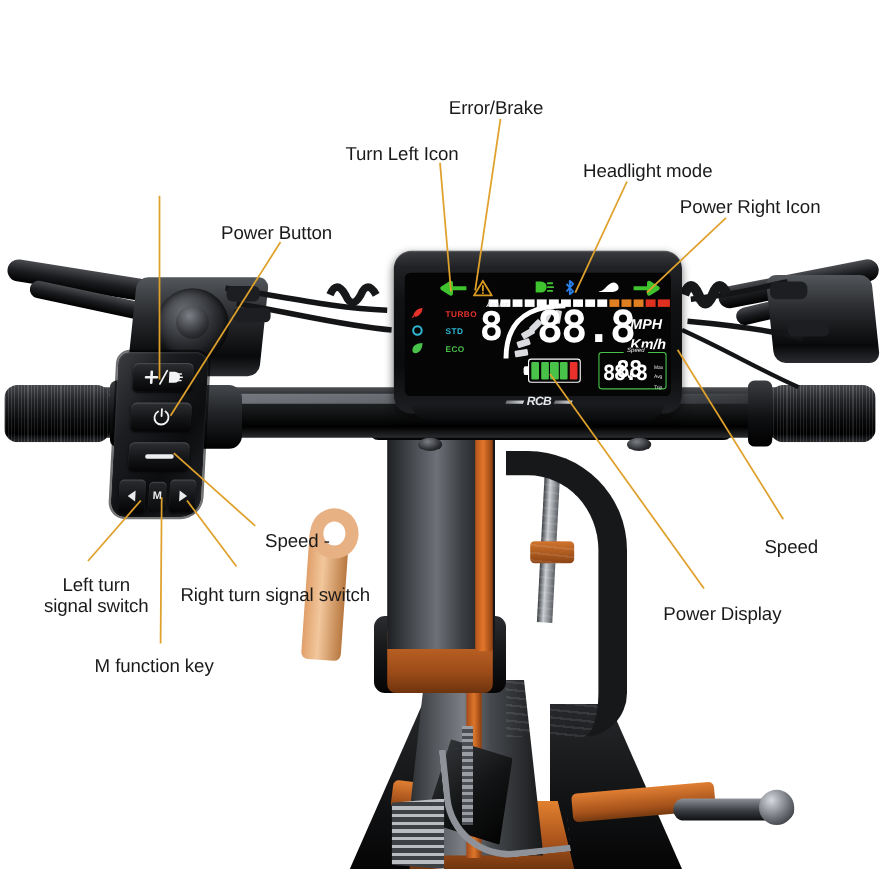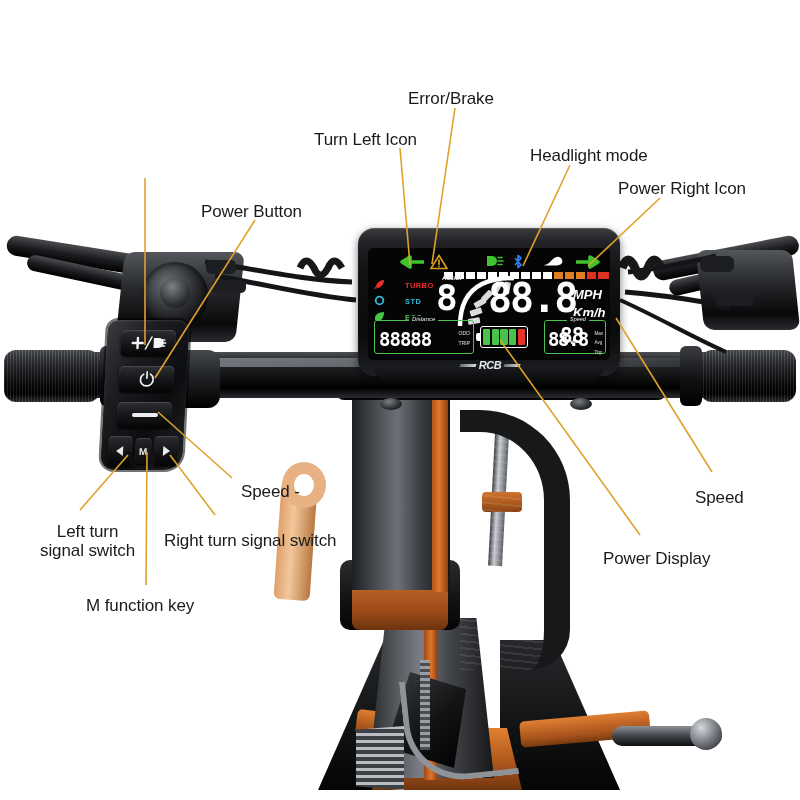--- a/index.html
+++ b/index.html
@@ -505,28 +505,20 @@
         <span class="assist-lbl">Assist</span>
         <span class="assist-digit">8</span>
       </div>
 
       <span class="speed-big">88.8</span>
       <div class="speed-units">
         <div>MPH</div>
         <div>Km/h</div>
       </div>
 
-      <div class="dist-box">
-        <span class="dist-lbl">Distance</span>
-        <span class="dist-digits">88888</span>
-        <div class="dist-units">
-          <div>ODO</div>
-          <div>TRIP</div>
-        </div>
-      </div>
 
       <div class="batt">
         <span class="batt-cell" style="background:#49c24a"></span>
         <span class="batt-cell" style="background:#49c24a"></span>
         <span class="batt-cell" style="background:#49c24a"></span>
         <span class="batt-cell" style="background:#49c24a"></span>
         <span class="batt-cell" style="background:#e8312a"></span>
       </div>
       <span class="volt">88</span>
       <span class="volt-u">V</span>

